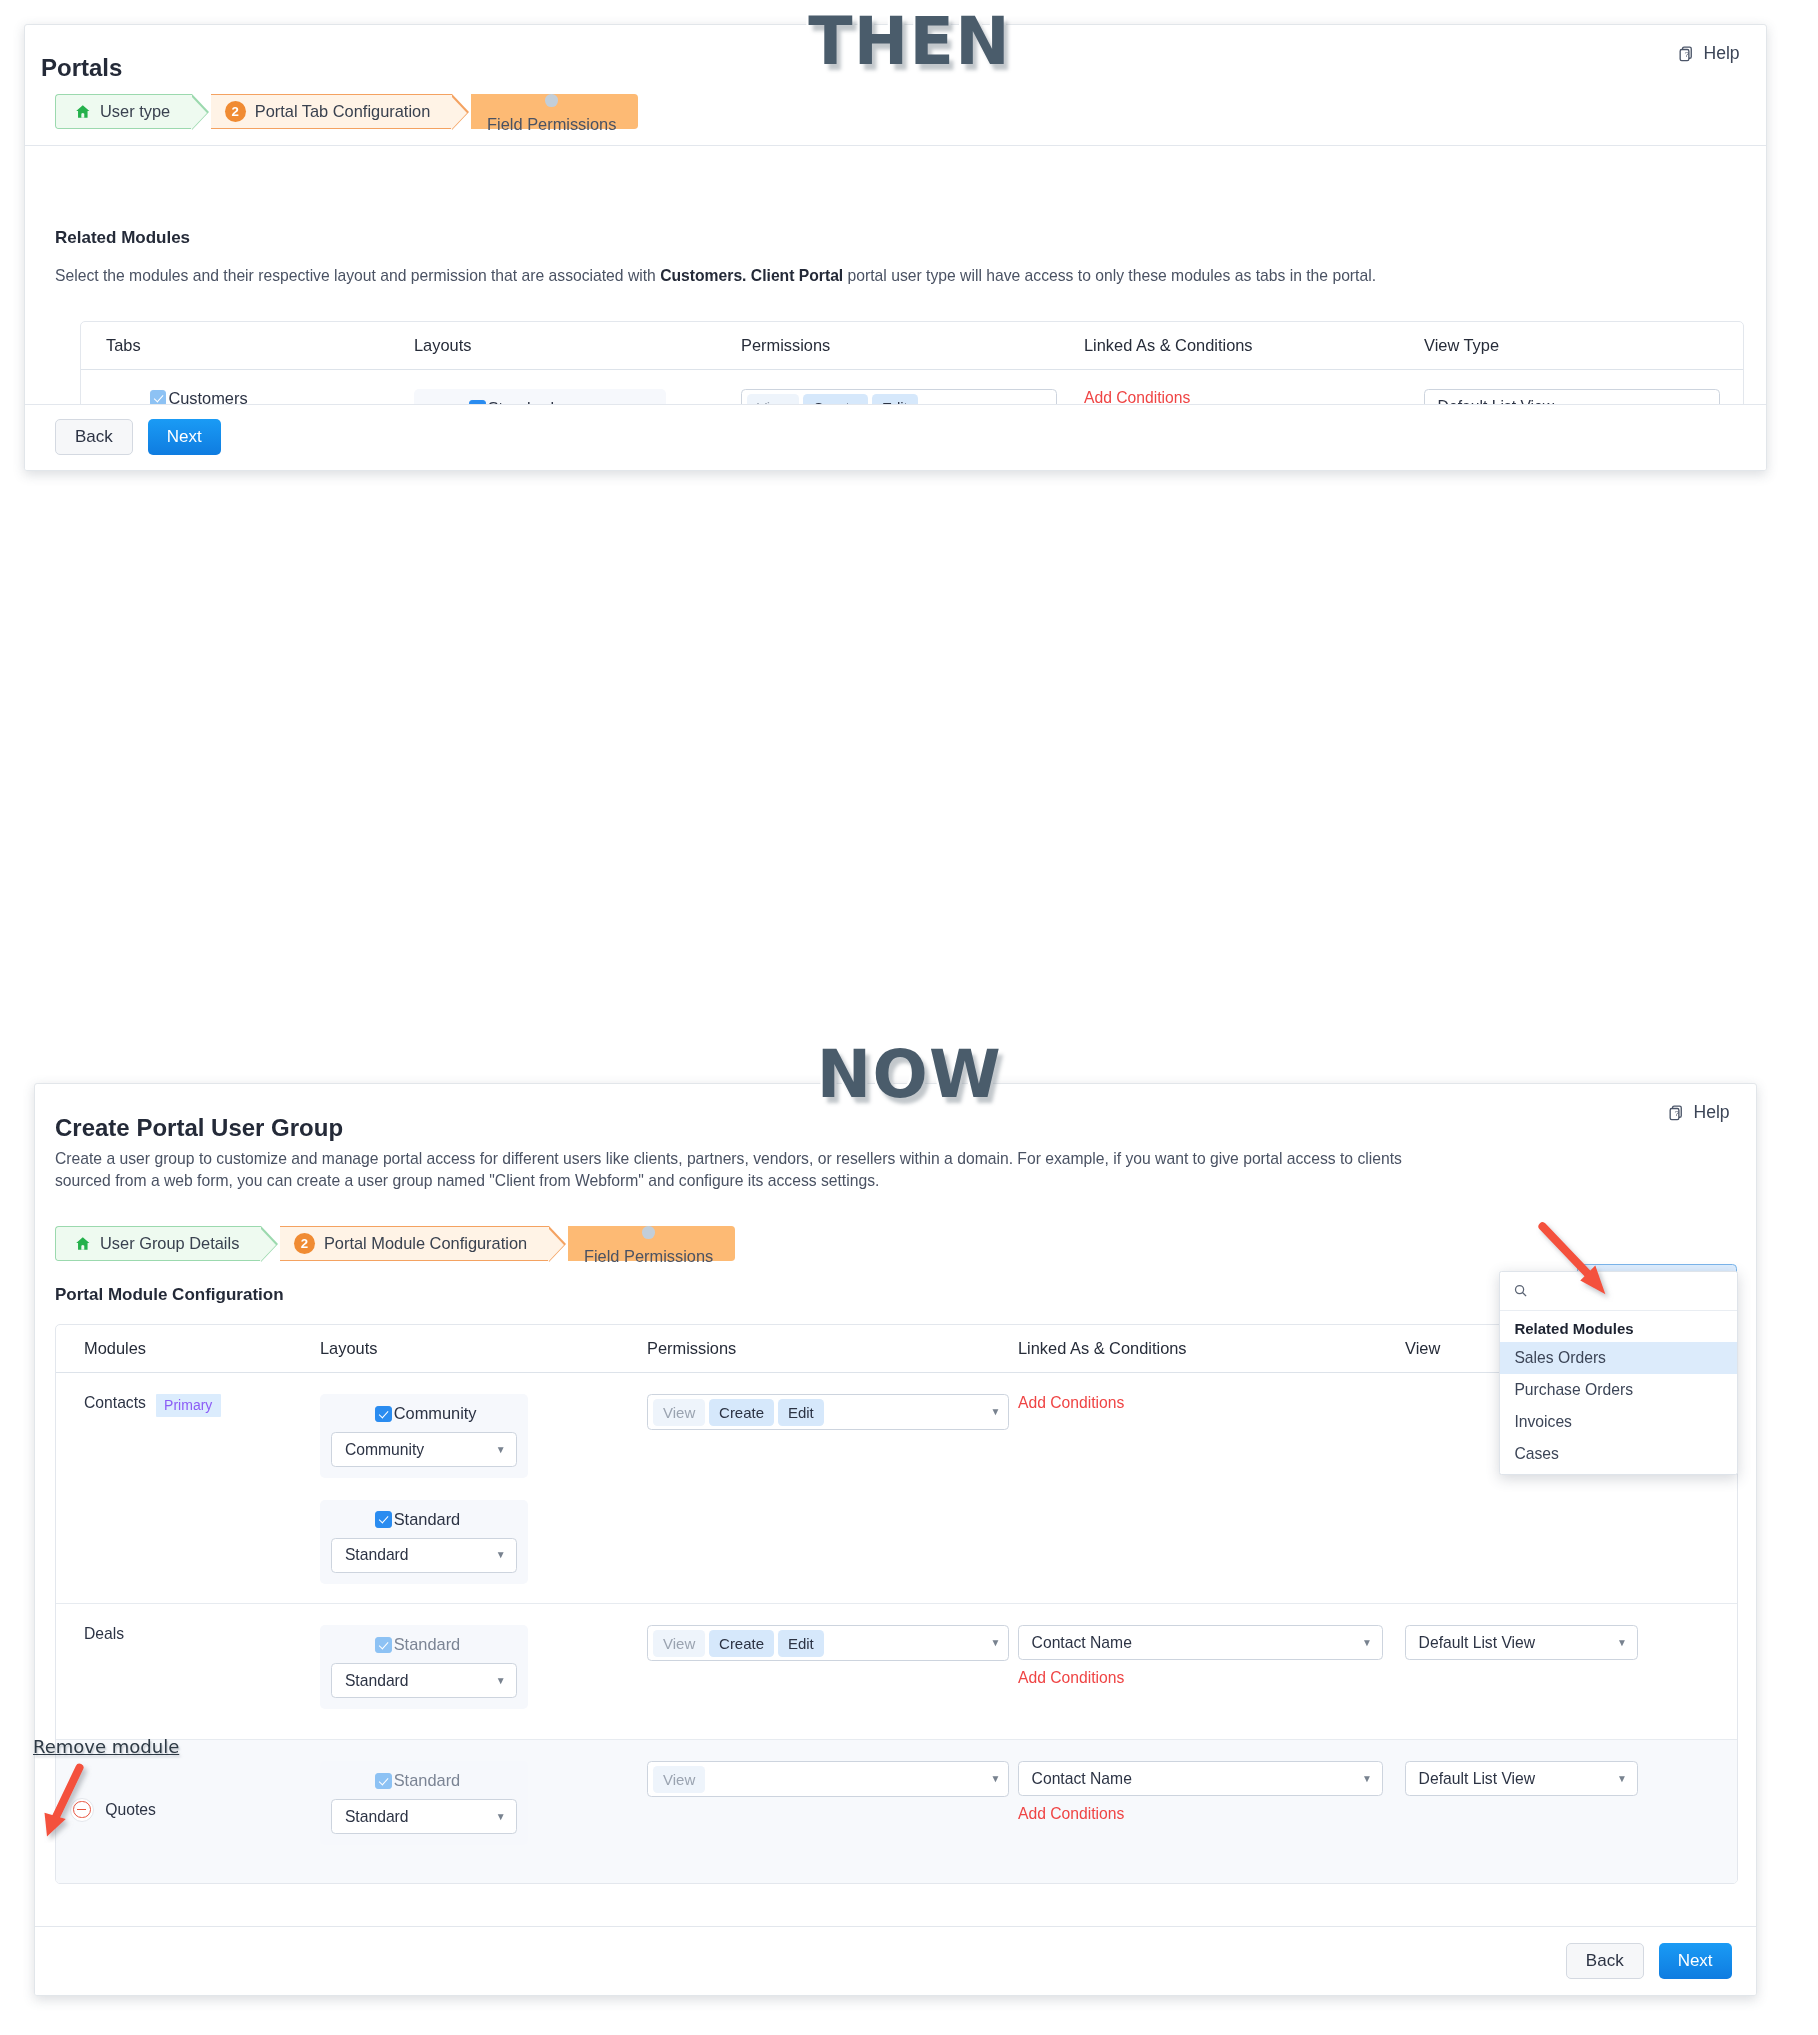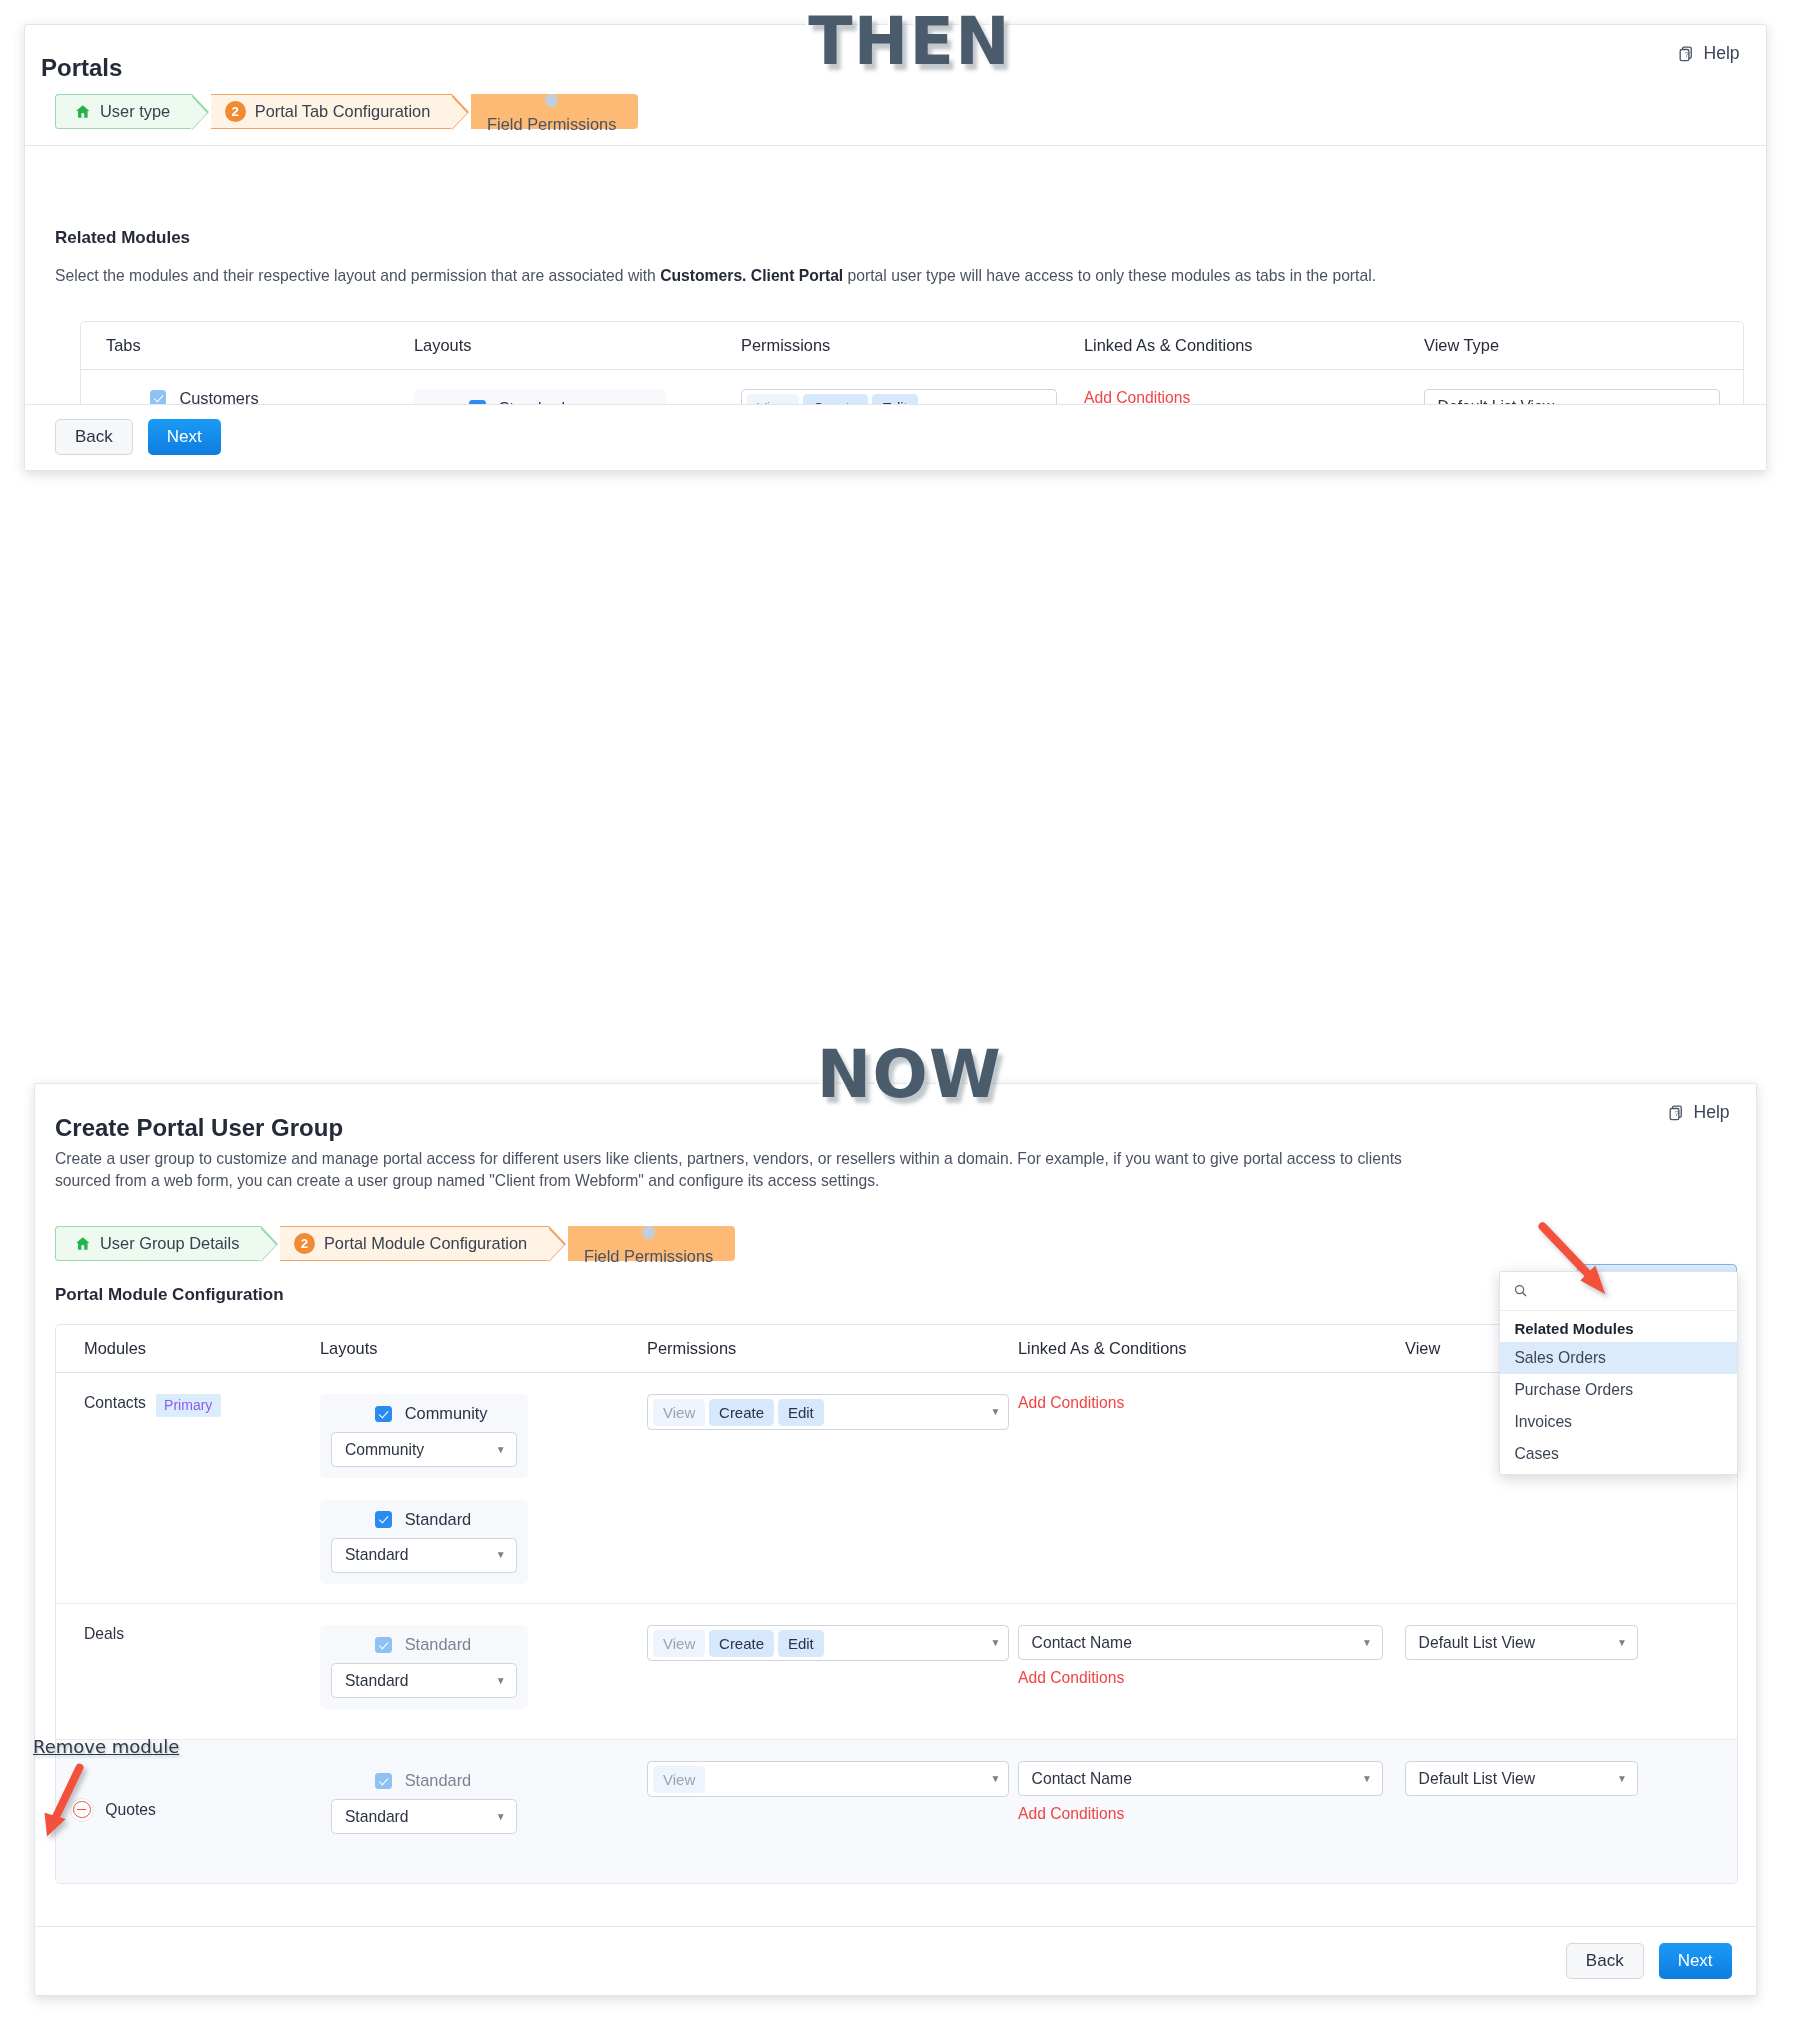--- a/index.html
+++ b/index.html
@@ -154,21 +154,21 @@
   .row:last-child { border-bottom: none; }
   .row-alt { background: #f7f9fc; }
 
   
   .layout-box {
     background: #f6f8fc;
     border-radius: 5px;
     padding: 10px 11.3px 11.3px 11.3px;
     display: inline-block;
   }
-  .cb-line { display: flex; align-items: center; gap: 13px; margin-bottom: 8.8px; padding-left: 44px; }
+  .cb-line { display: flex; align-items: center; gap: 2px; margin-bottom: 8.8px; padding-left: 44px; }
   .cb {
     width: 16.4px; height: 16.4px; border-radius: 3.1px;
     flex: 0 0 auto; position: relative;
     border: 1.3px solid #b6bfce; background: #fff;
   }
   .cb.on { background: #2a8cf0; border-color: #2a8cf0; }
   .cb.on.dim { background: #8dc2f4; border-color: #8dc2f4; }
   .cb.on::after {
     content: ""; position: absolute;
     left: 5px; top: 1.9px; width: 4.4px; height: 8.2px;

